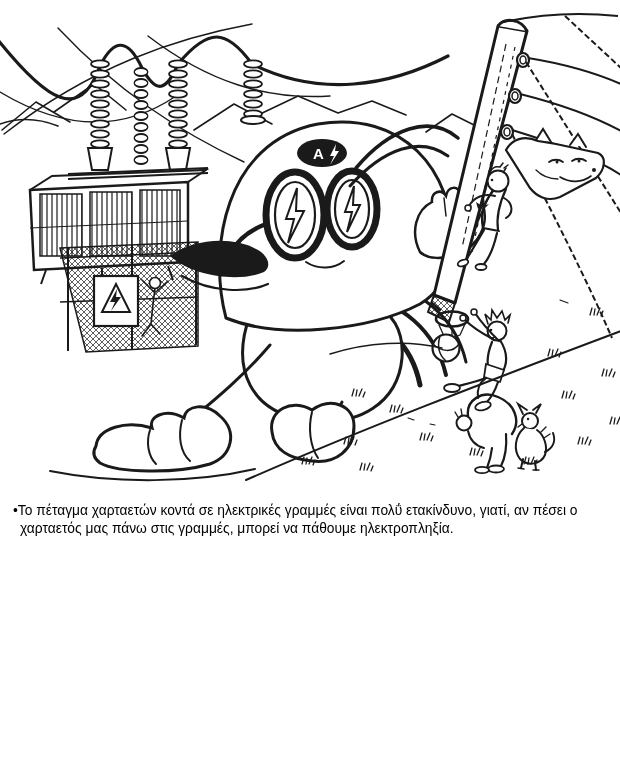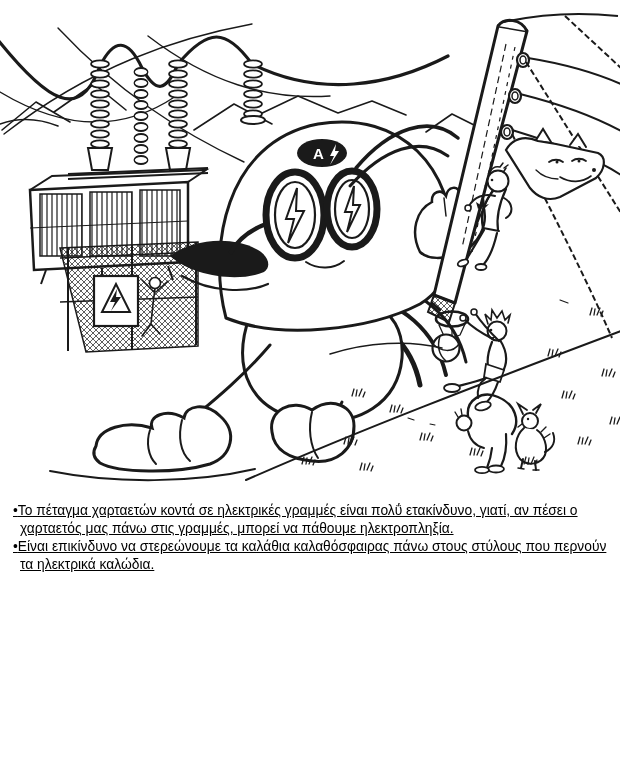--- a/index.html
+++ b/index.html
@@ -6,21 +6,21 @@
   .page{
     position:relative;width:620px;height:775px;background:#ffffff;overflow:hidden;
     font-family:"Liberation Sans",sans-serif;color:#000;
   }
   .illustration{position:absolute;left:0;top:0;width:620px;height:492px;}
   .illustration svg{display:block;}
   .text-block{
     position:absolute;left:13px;top:502px;width:598px;
     font-size:13.8px;line-height:18px;color:#000;
   }
-  .bullet{margin:0;padding-left:7px;text-indent:-7px;text-decoration:underline;}
+  .bullet{margin:0;padding-left:7px;text-indent:-7px;}
   .bullet .marker{display:inline;}
 </style>
 </head>
 <body>
 
 <div class="page">
 
   <div class="illustration">
     <svg width="620" height="492" viewBox="0 0 620 492">
       <defs>
@@ -285,16 +285,15 @@
         <use href="#tuft" x="578" y="444"></use>
           <use href="#tuft" x="610" y="424"></use>
         <use href="#tuft" x="470" y="455"></use>
           <use href="#tuft" x="360" y="470"></use>
       </g>
     </svg>
   </div>
 
   <div class="text-block">
     <p class="bullet"><span class="marker">•</span><span>Το πέταγμα χαρταετών κοντά σε ηλεκτρικές γραμμές είναι πολΰ ετακίνδυνο, γιατί, αν πέσει ο χαρταετός μας πάνω στις γραμμές, μπορεί να πάθουμε ηλεκτροπληξία.</span></p>
-    <p class="bullet"><span class="marker">•</span><span>Είναι επικίνδυνο να στερεώνουμε τα καλάθια καλαθόσφαιρας πάνω στους στύλους που περνούν τα ηλεκτρικά καλώδια.</span></p>
   </div>
 
 </div>
 
 </body></html>

